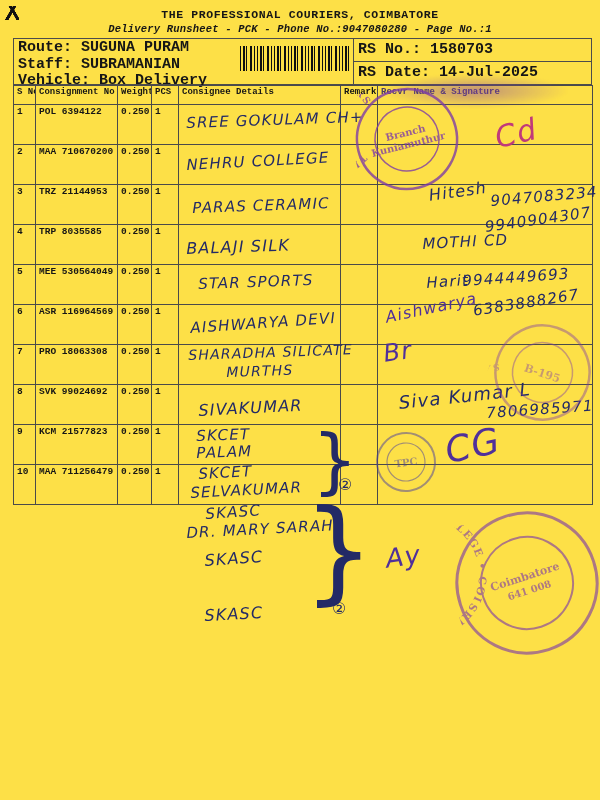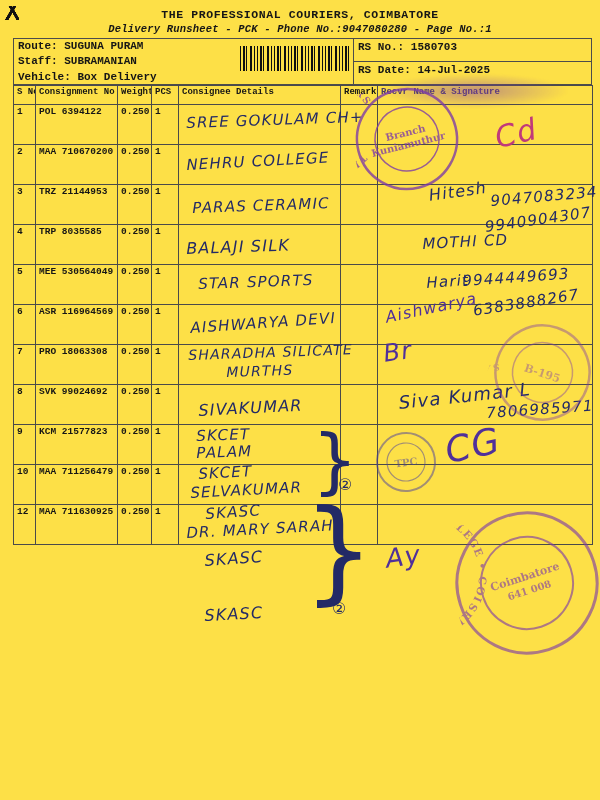--- a/index.html
+++ b/index.html
@@ -9,21 +9,21 @@
   .scan-mark{position:absolute;left:3px;top:6px;width:16px;height:14px;
     background:linear-gradient(120deg,transparent 40%,#111 42%,#111 55%,transparent 57%),
                linear-gradient(60deg,transparent 55%,#111 57%,#111 70%,transparent 72%);}
 
   .title{position:absolute;top:8px;left:0;right:0;text-align:center;
          font-weight:700;font-size:11.5px;letter-spacing:.6px;}
   .subtitle{position:absolute;top:23px;left:0;right:0;text-align:center;
          font-weight:700;font-size:10.5px;letter-spacing:.2px;font-style:italic;}
 
   .info{position:absolute;left:13px;top:38px;width:579px;height:47px;display:flex;
-        font-size:11px;font-weight:700;box-sizing:border-box;}
+        font-size:15px;font-weight:700;box-sizing:border-box;}
   .info-left{width:341px;box-sizing:border-box;border:1px solid #4c4c4c;
         padding:1px 4px;display:flex;flex-direction:column;justify-content:space-between;}
   .info-right{width:238px;box-sizing:border-box;border:1px solid #4c4c4c;border-left:none;}
   .irow{white-space:nowrap;line-height:1.1;}
   .rs-row{box-sizing:border-box;height:50%;padding:2px 4px;}
   .rs-row.first{border-bottom:1px solid #4c4c4c;}
   .barcode{position:absolute;left:240px;top:46px;width:112px;height:25px;background:
     repeating-linear-gradient(90deg,#101010 0 1px,transparent 1px 3px,#101010 3px 5px,
     transparent 5px 6px,#101010 6px 7px,transparent 7px 10px,#101010 10px 12px,
     transparent 12px 14px,#101010 14px 15px,transparent 15px 17px);}
@@ -189,29 +189,20 @@
           <td>KCM 21577823</td>
           <td>0.250</td>
           <td>1</td>
           <td></td>
           <td></td>
           <td></td>
         </tr>
         <tr>
           <td>10</td>
           <td>MAA 711256479</td>
-          <td>0.250</td>
-          <td>1</td>
-          <td></td>
-          <td></td>
-          <td></td>
-        </tr>
-        <tr>
-          <td>12</td>
-          <td>MAA 711630925</td>
           <td>0.250</td>
           <td>1</td>
           <td></td>
           <td></td>
           <td></td>
         </tr>
       </tbody>
   </table>
 
   <div>

